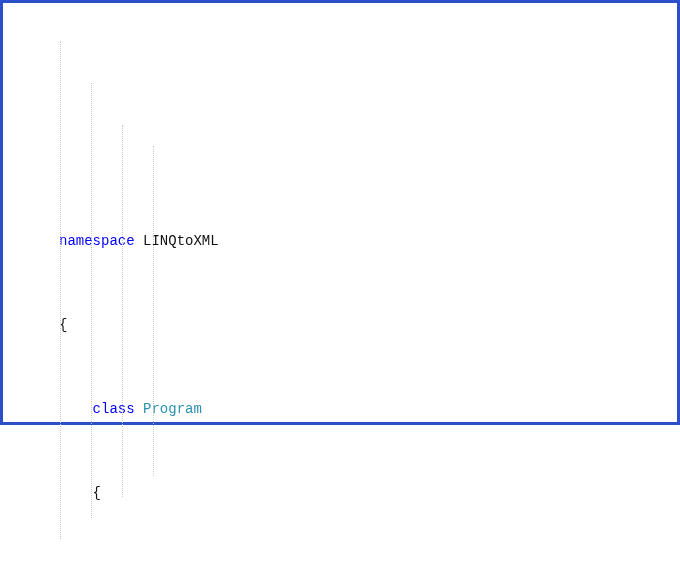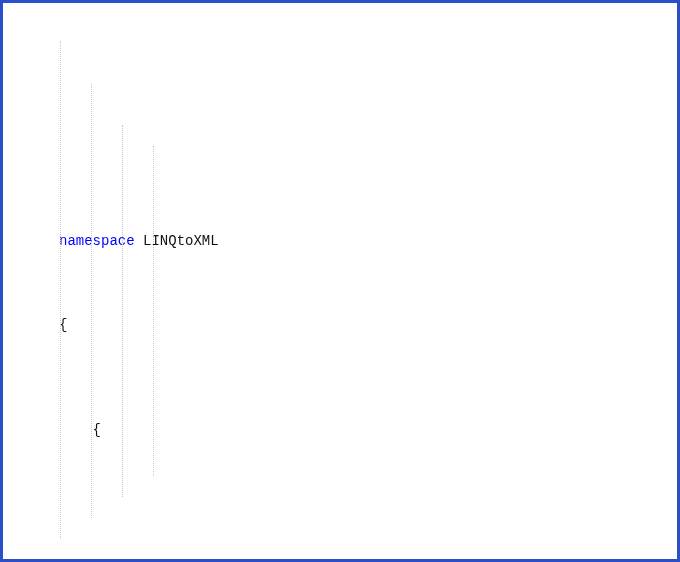--- a/index.html
+++ b/index.html
@@ -6,21 +6,21 @@
     margin: 0;
     padding: 0;
     width: 680px;
     height: 562px;
     background: #ffffff;
     overflow: hidden;
   }
   .frame {
     box-sizing: border-box;
     width: 680px;
-    height: 562px;
+    height: 425px;
     border: 3px solid #2a4fc8;
     background: #ffffff;
     position: relative;
   }
   .code-area {
     box-sizing: border-box;
     padding: 18px 0 0 0;
     font-family: Consolas, "Courier New", monospace;
     font-size: 14px;
     line-height: 21px;
@@ -56,20 +56,21 @@
     <div class="guide" style="left:57px; top:38px;  height:498px;"></div>
     <div class="guide" style="left:88px; top:80px;  height:435px;"></div>
     <div class="guide" style="left:119px; top:122px; height:372px;"></div>
     <div class="guide" style="left:150px; top:143px; height:330px;"></div>
 
     
     <span class="line"><span class="kw">namespace</span><span class="id"> </span><span class="id">LINQtoXML</span></span>
     
     <span class="line"><span class="id">{</span></span>
     
+    <span class="line"><span class="sp">    </span><span class="kw">class</span><span class="id"> </span><span class="type">Program</span></span>
     
     <span class="line"><span class="sp">    </span><span class="id">{</span></span>
     
     
     
     
     
     
     
     

